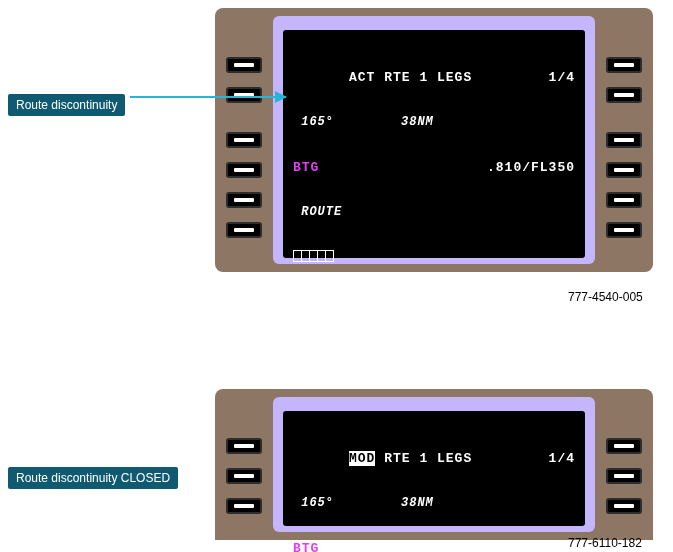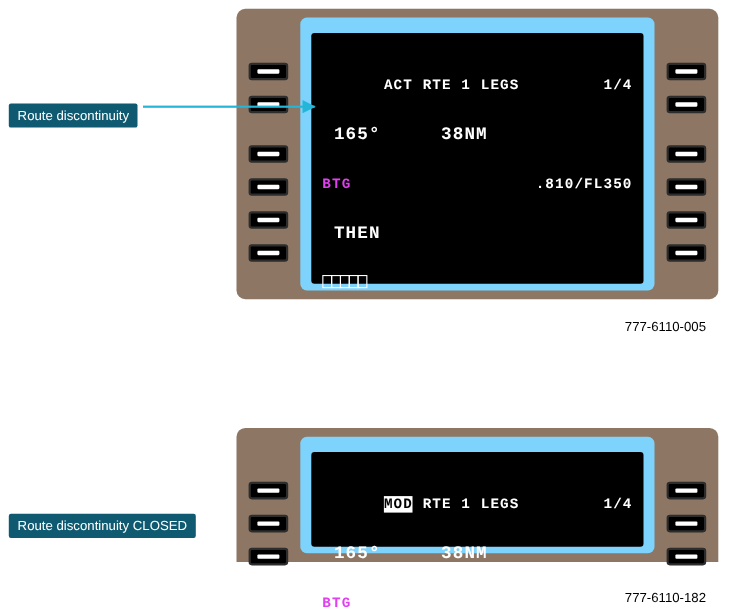--- a/index.html
+++ b/index.html
@@ -11,41 +11,41 @@
     position: relative;
   }
   .cdu-frame {
     position: absolute;
     background: #8d7663;
     border-radius: 8px;
     padding: 8px 58px;
   }
   .cdu-frame.partial { border-bottom-left-radius: 0; border-bottom-right-radius: 0; }
   .screen-wrap {
-    background: #7dd3fc;
+    background: #c4b5fd;
     border-radius: 6px;
     padding: 14px 10px 6px 10px;
     position: relative;
     text-align: right;
   }
   .screen {
     background: #000000;
     width: 302px;
     padding: 10px 6px 6px 6px;
     color: #ffffff;
     font-size: 13px;
     line-height: 15px;
     letter-spacing: 1px;
     white-space: pre;
     border-radius: 3px;
     font-weight: bold;
     position: relative;
   }
   .screen .row { position: relative; height: 15px; }
-  .screen .small { font-size: 16px; letter-spacing: 1px; }
+  .screen .small { font-size: 12px; letter-spacing: 1px; font-style: italic; }
   .magenta { color: #e040f0; }
   .hi { background: #ffffff; color: #000000; }
   .boxes { display: inline-flex; gap:0; height:12px; vertical-align:middle;}
   .boxes span { display:inline-block; width:9px; height:12px; border:1px solid #fff; margin-right:-1px;}
   .lsk-col { position: absolute; top: 0; bottom: 0; width: 58px; display: flex; flex-direction: column; }
   .lsk-col.left { left: 0; }
   .lsk-col.right { right: 0; }
   .lsk { width: 36px; height: 16px; background: #000; border:2px solid #2d2d2d; border-radius:3px; display:flex; align-items:center; justify-content:center; margin:0 auto; position:relative;}
   .lsk::before { content:""; position:absolute; width:20px; height:4px; background:#fff; border-radius:1px;}
   .lsk-wrap { position:absolute; width:100%; }
@@ -121,40 +121,40 @@
       </div>
     <div class="lsk-wrap" style="top:214px">
         <div class="lsk"></div>
       </div>
   </div>
   <div class="screen-wrap">
     <div class="screen" style="height:228px;">
       <div class="row"><span style="position:absolute; left:60px;"><span>ACT</span><span> RTE 1 LEGS</span></span><span class="R">1/4</span></div>
       <div class="row small"><span class="L"> 165°</span><span style="position:absolute;left:112px">38NM</span></div>
       <div class="row"><span class="L magenta">BTG</span><span class="R">.810/FL350</span></div>
-      <div class="row small"><span class="L"> THEN</span></div>
+      <div class="row small"><span class="L"> ROUTE</span></div>
       <div class="row"><span class="L boxes"><span></span><span></span><span></span><span></span><span></span></span></div>
       <div class="row small" style="height:20px"></div>
       <div class="row small"><span class="L">- - ROUTE DISCONTINUITY -</span></div>
       <div class="row"><span class="L">OAK</span><span class="R">.809/FL350</span></div>
       <div class="row small"><span class="L"> 121°</span><span style="position:absolute;left:112px">165NM</span></div>
       <div class="row"><span class="L">AVE</span><span class="R">.808/FL350</span></div>
       <div class="row small"><span class="L"> 129°</span><span style="position:absolute;left:112px">29NM</span></div>
       
       
       
       
     </div>
   </div>
 </div>
 
 <div class="label-callout" style="left:8px; top:94px;"><span>Route discontinuity</span></div>
 <div class="arrow" style="left:130px; top:96px; width:156px;"></div>
 
-<div class="figno" style="left:568px; top:290px;">777-6110-005</div>
+<div class="figno" style="left:568px; top:290px;">777-4540-005</div>
 
 <div class="cdu-frame partial" style="left:215px; top:389px;">
   <div class="lsk-col left">
     <div class="lsk-wrap" style="top:49px">
         <div class="lsk"></div>
       </div>
     <div class="lsk-wrap" style="top:79px">
         <div class="lsk"></div>
       </div>
     <div class="lsk-wrap" style="top:109px">
@@ -166,21 +166,21 @@
         <div class="lsk"></div>
       </div>
     <div class="lsk-wrap" style="top:79px">
         <div class="lsk"></div>
       </div>
     <div class="lsk-wrap" style="top:109px">
         <div class="lsk"></div>
       </div>
   </div>
   <div class="screen-wrap">
-    <div class="screen" style="height:86px;">
+    <div class="screen" style="height:115px;">
       <div class="row"><span style="position:absolute; left:60px;"><span class="hi">MOD</span><span> RTE 1 LEGS</span></span><span class="R">1/4</span></div>
       <div class="row small"><span class="L"> 165°</span><span style="position:absolute;left:112px">38NM</span></div>
       <div class="row"><span class="L magenta">BTG</span><span class="R">.810/FL350</span></div>
       
       
       
       
     </div>
   </div>
 </div>

